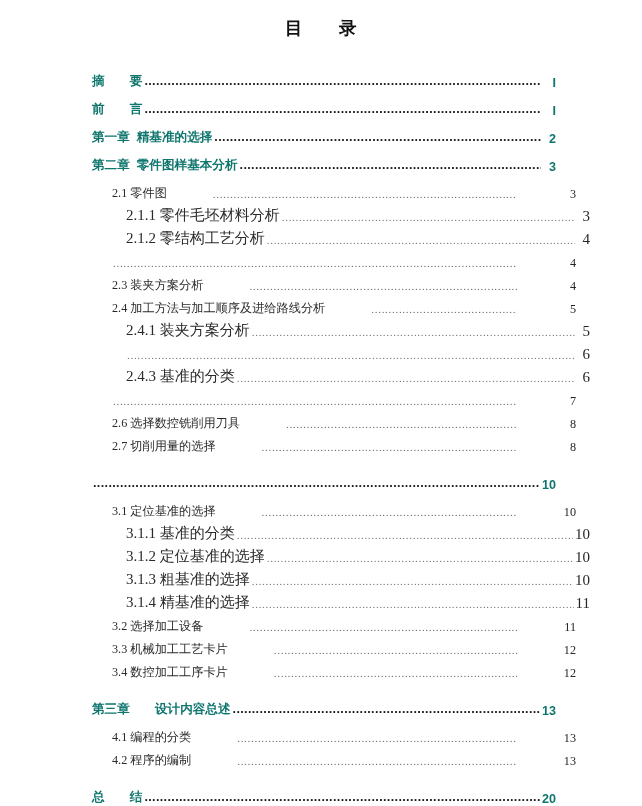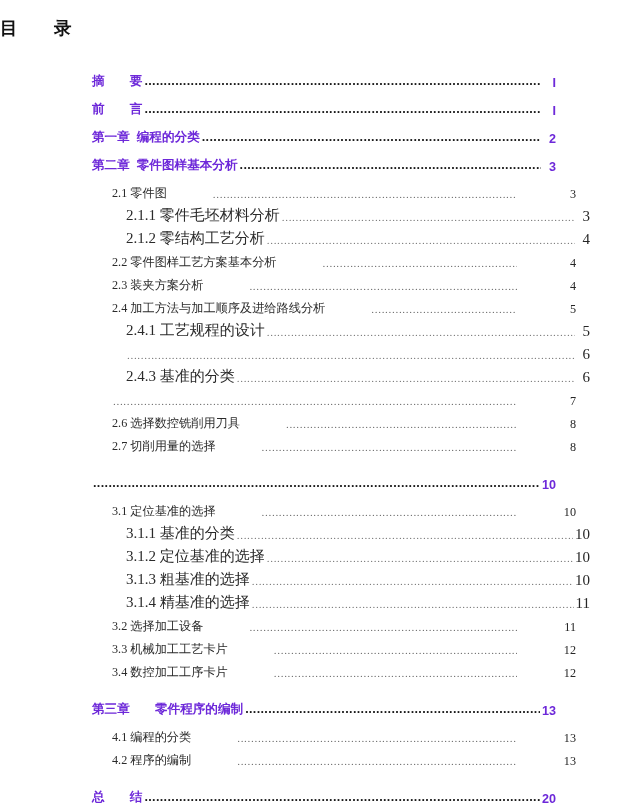--- a/index.html
+++ b/index.html
@@ -20,20 +20,21 @@
     position: relative;
     width: 642px;
     height: 806px;
     box-sizing: border-box;
     padding: 0;
     background: #ffffff;
   }
 
   
   .toc-title {
+    text-align: center;
     font-weight: bold;
     font-size: 17.5px;
     letter-spacing: 0.5px;
     color: #111111;
     margin: 0;
     padding-top: 16px;
     padding-bottom: 0;
     white-space: pre;
     font-family: "Liberation Sans", "DejaVu Sans", sans-serif;
   }
@@ -88,21 +89,21 @@
     white-space: pre;
     padding-left: 1px;
   }
 
   
   .lvl0 {
     font-weight: bold;
     font-size: 12.6px;
     font-family: "Liberation Sans", "DejaVu Sans", sans-serif;
     height: 28px;
-    color: #6d28d9;
+    color: #0f766e;
   }
   .lvl0 .toc-leader::after {
     font-weight: bold;
     font-size: 12.6px;
     letter-spacing: 0.35px;
     color: #1a1a1a;
   }
   .lvl0 .toc-page { min-width: 13px; }
 
   
@@ -152,21 +153,21 @@
         <span class="toc-label">摘　　要</span>
         <span class="toc-leader"></span>
         <span class="toc-page">I</span>
       </div>
       <div class="toc-row lvl0">
         <span class="toc-label">前　　言</span>
         <span class="toc-leader"></span>
         <span class="toc-page">I</span>
       </div>
       <div class="toc-row lvl0">
-        <span class="toc-label">第一章  编程的分类</span>
+        <span class="toc-label">第一章  精基准的选择</span>
         <span class="toc-leader"></span>
         <span class="toc-page">2</span>
       </div>
       <div class="toc-row lvl0">
         <span class="toc-label">第二章  零件图样基本分析</span>
         <span class="toc-leader"></span>
         <span class="toc-page">3</span>
       </div>
       <div class="toc-row lvl1 gap-before">
         <span class="toc-label">2.1 零件图</span>
@@ -177,36 +178,35 @@
         <span class="toc-label">2.1.1 零件毛坯材料分析</span>
         <span class="toc-leader"></span>
         <span class="toc-page">3</span>
       </div>
       <div class="toc-row lvl2">
         <span class="toc-label">2.1.2 零结构工艺分析</span>
         <span class="toc-leader"></span>
         <span class="toc-page">4</span>
       </div>
       <div class="toc-row lvl1">
-        <span class="toc-label">2.2 零件图样工艺方案基本分析</span>
         <span class="toc-leader"></span>
         <span class="toc-page">4</span>
       </div>
       <div class="toc-row lvl1">
         <span class="toc-label">2.3 装夹方案分析</span>
         <span class="toc-leader"></span>
         <span class="toc-page">4</span>
       </div>
       <div class="toc-row lvl1">
         <span class="toc-label">2.4 加工方法与加工顺序及进给路线分析</span>
         <span class="toc-leader"></span>
         <span class="toc-page">5</span>
       </div>
       <div class="toc-row lvl2">
-        <span class="toc-label">2.4.1 工艺规程的设计</span>
+        <span class="toc-label">2.4.1 装夹方案分析</span>
         <span class="toc-leader"></span>
         <span class="toc-page">5</span>
       </div>
       <div class="toc-row lvl2">
         <span class="toc-leader"></span>
         <span class="toc-page">6</span>
       </div>
       <div class="toc-row lvl2">
         <span class="toc-label">2.4.3 基准的分类</span>
         <span class="toc-leader"></span>
@@ -264,21 +264,21 @@
         <span class="toc-label">3.3 机械加工工艺卡片</span>
         <span class="toc-leader"></span>
         <span class="toc-page">12</span>
       </div>
       <div class="toc-row lvl1">
         <span class="toc-label">3.4 数控加工工序卡片</span>
         <span class="toc-leader"></span>
         <span class="toc-page">12</span>
       </div>
       <div class="toc-row lvl0 gap-before-lg">
-        <span class="toc-label">第三章　　零件程序的编制</span>
+        <span class="toc-label">第三章　　设计内容总述</span>
         <span class="toc-leader"></span>
         <span class="toc-page">13</span>
       </div>
       <div class="toc-row lvl1 gap-before">
         <span class="toc-label">4.1 编程的分类</span>
         <span class="toc-leader"></span>
         <span class="toc-page">13</span>
       </div>
       <div class="toc-row lvl1">
         <span class="toc-label">4.2 程序的编制</span>

